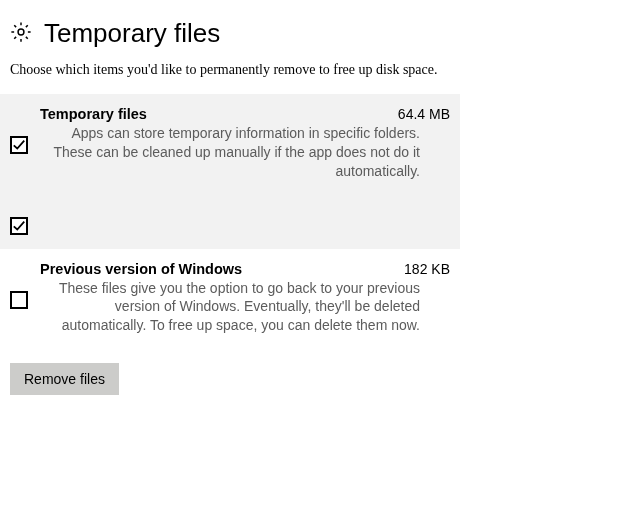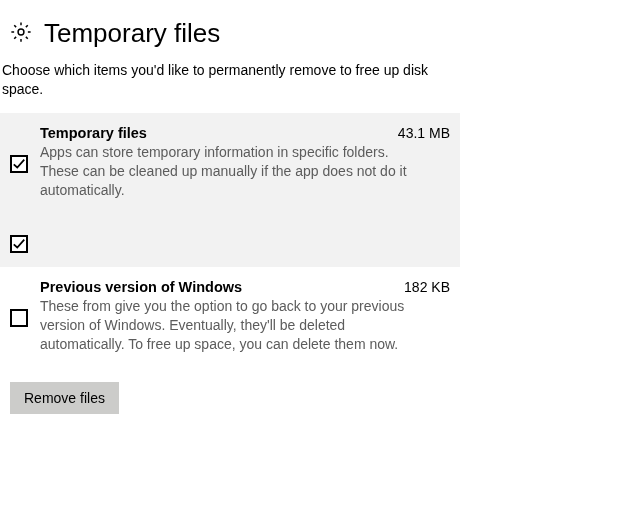--- a/index.html
+++ b/index.html
@@ -23,23 +23,24 @@
       flex-shrink: 0;
     }
     .page-title {
       font-size: 26px;
       font-weight: 300;
       color: #000;
     }
     .description {
       font-size: 14px;
       color: #000;
-      padding: 0 10px 14px 2px;
+      padding: 0 10px 14px 10px;
       line-height: 1.35;
       max-width: 460px;
+      font-family: Liberation Serif, serif;
     }
     .items {
       width: 460px;
     }
     .item {
       display: flex;
       align-items: flex-start;
       padding: 12px 10px 14px 10px;
     }
     .item.selected {
@@ -84,20 +85,21 @@
       color: #000;
       white-space: nowrap;
       padding-left: 12px;
     }
     .item-desc {
       font-size: 14px;
       color: #5c5c5c;
       line-height: 1.35;
       margin-top: 2px;
       max-width: 380px;
+      text-align: right;
     }
     .actions {
       padding: 14px 10px;
     }
     .remove-button {
       background: #ccccca;
       border: none;
       padding: 8px 14px;
       font-size: 14px;
       font-family: inherit;
@@ -123,21 +125,21 @@
 
   <div class="item selected">
     <div class="checkbox checked">
       <svg viewBox="0 0 16 16">
           <path d="M2 8.5 L6 12 L14 3" stroke="#000" stroke-width="2" fill="none"></path>
         </svg>
     </div>
     <div class="item-body">
       <div class="item-head">
         <div class="item-title">Temporary files</div>
-        <div class="item-size">43.1 MB</div>
+        <div class="item-size">64.4 MB</div>
       </div>
       <div class="item-desc">Apps can store temporary information in specific folders. These can be cleaned up manually if the app does not do it automatically.</div>
     </div>
   </div>
 
 
   <div class="item selected">
     <div class="checkbox checked">
       <svg viewBox="0 0 16 16">
           <path d="M2 8.5 L6 12 L14 3" stroke="#000" stroke-width="2" fill="none"></path>
@@ -147,21 +149,21 @@
 
   <div class="item">
     <div class="checkbox">
       
     </div>
     <div class="item-body">
       <div class="item-head">
         <div class="item-title">Previous version of Windows</div>
         <div class="item-size">182 KB</div>
       </div>
-      <div class="item-desc">These from give you the option to go back to your previous version of Windows. Eventually, they'll be deleted automatically. To free up space, you can delete them now.</div>
+      <div class="item-desc">These files give you the option to go back to your previous version of Windows. Eventually, they'll be deleted automatically. To free up space, you can delete them now.</div>
     </div>
   </div>
 
 </div>
 
 <div class="actions">
   <button class="remove-button">Remove files</button>
 </div>
 
 </body></html>

